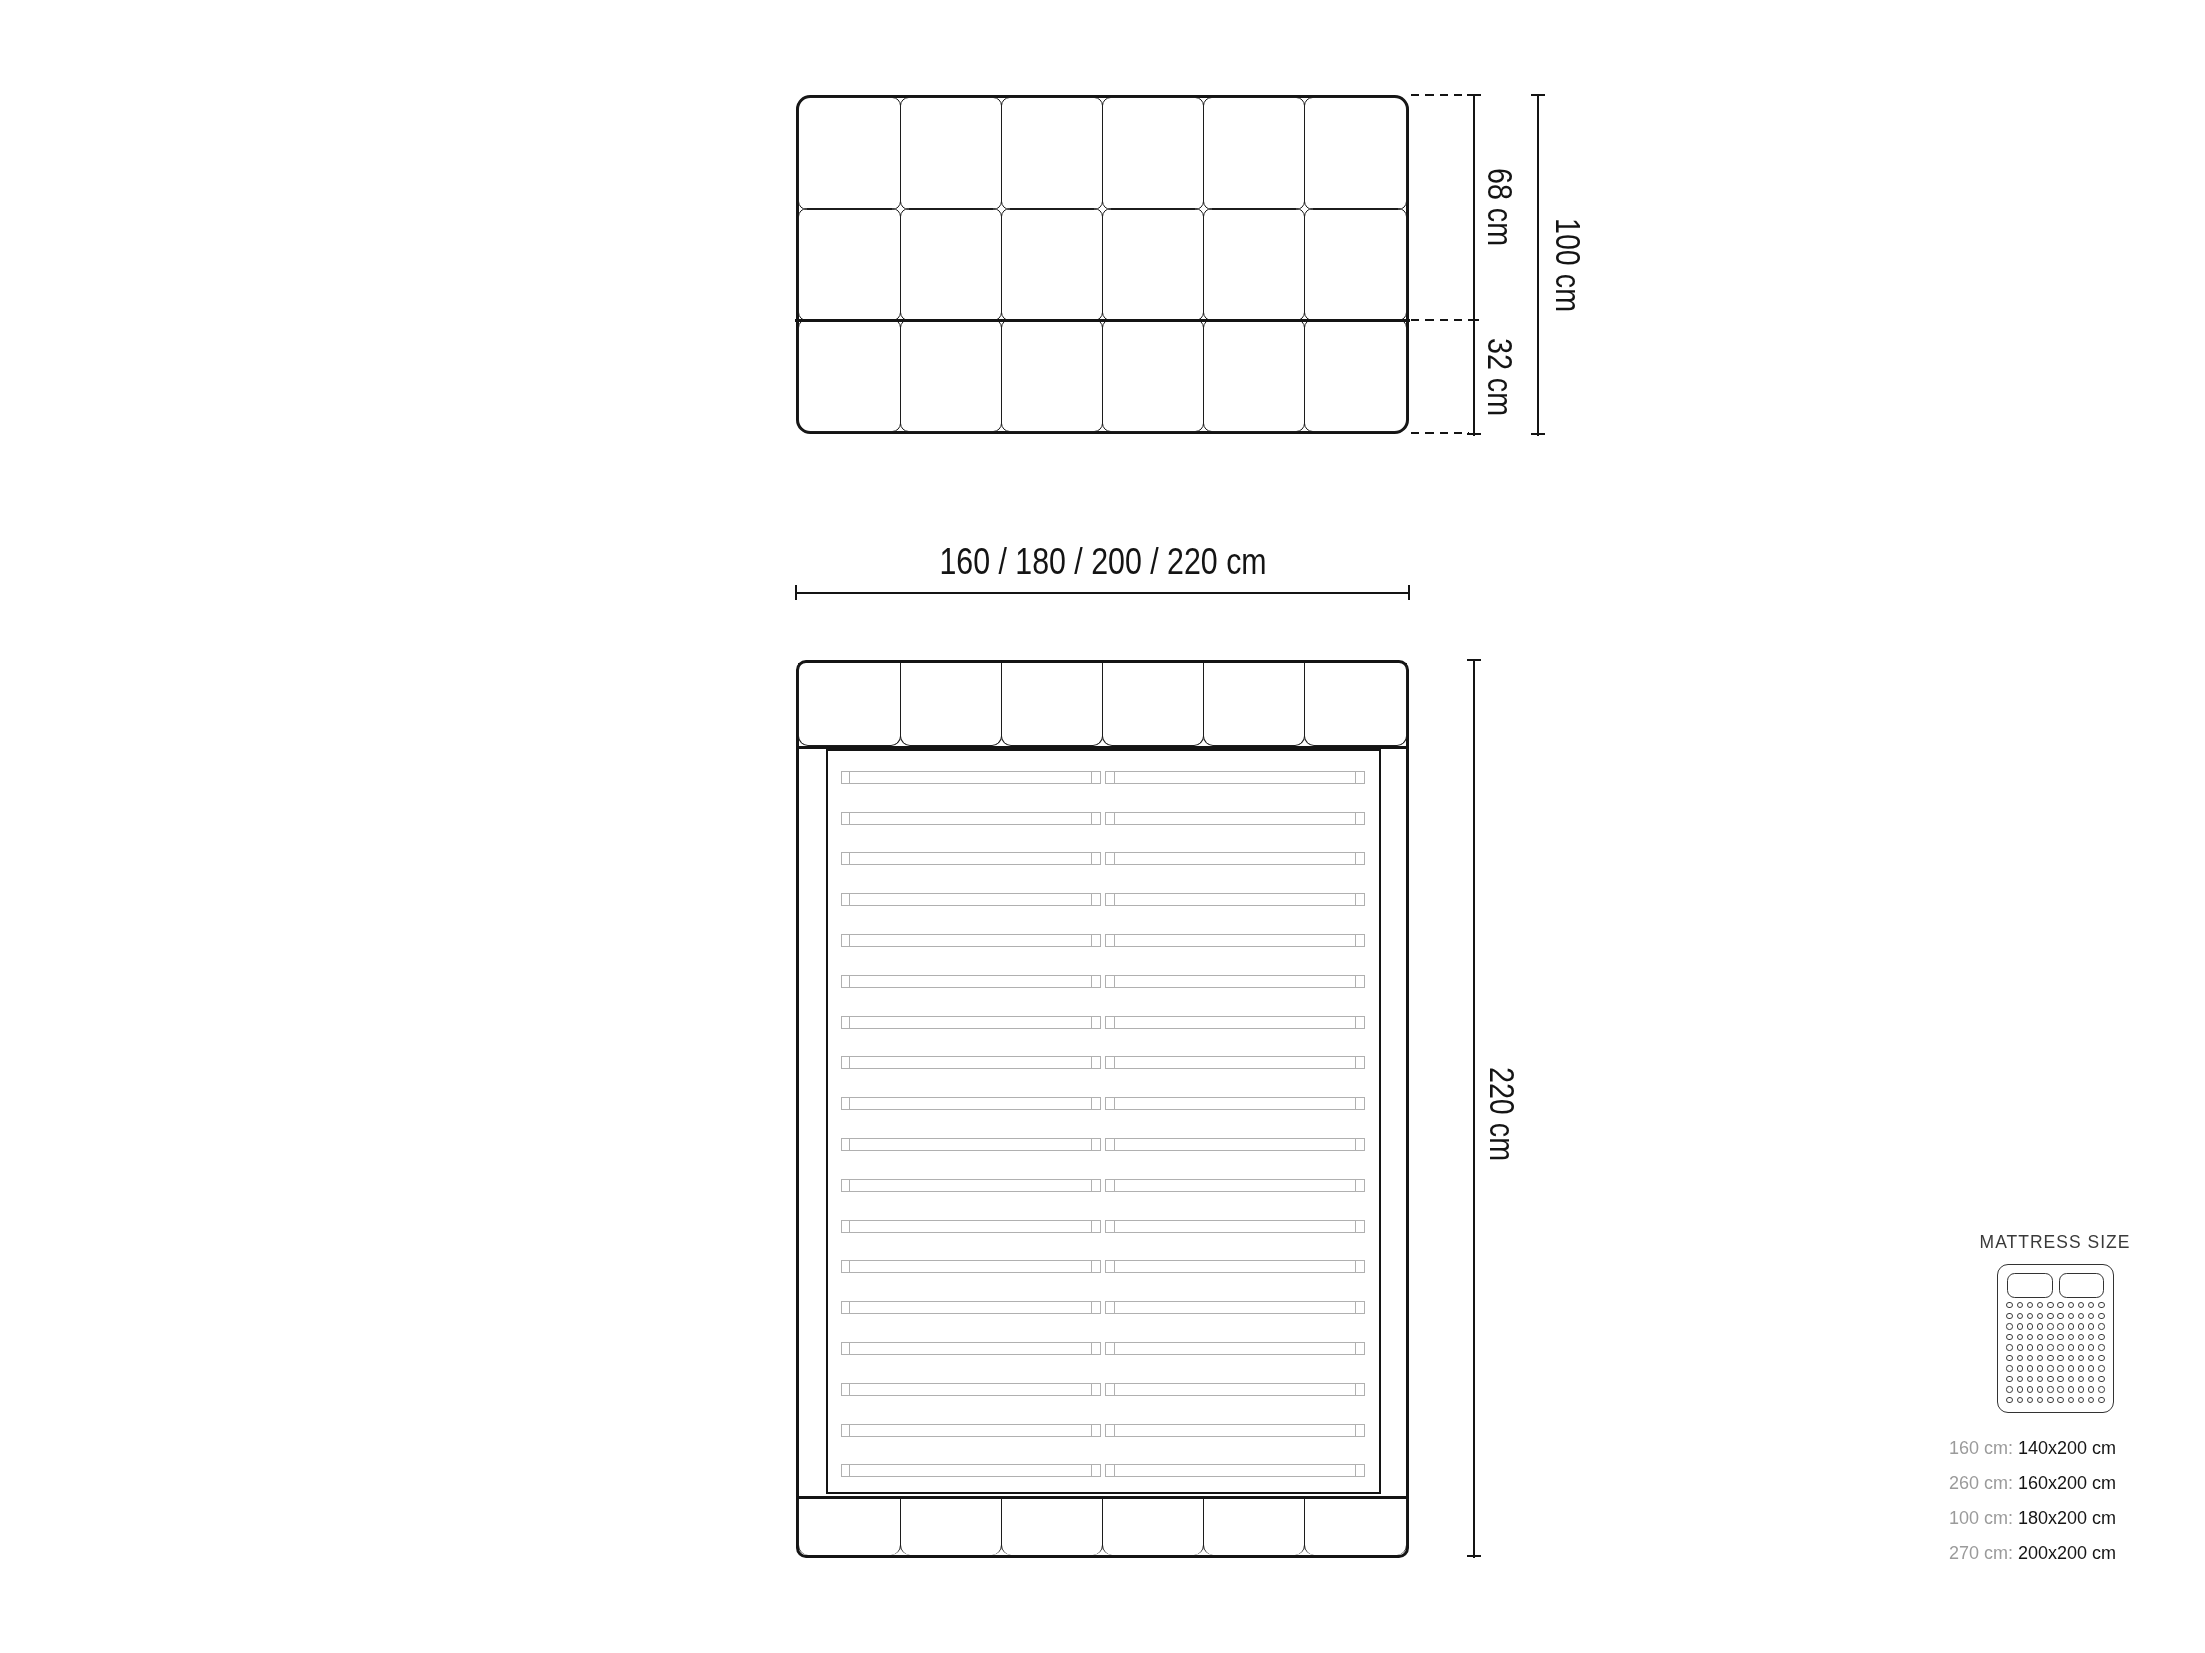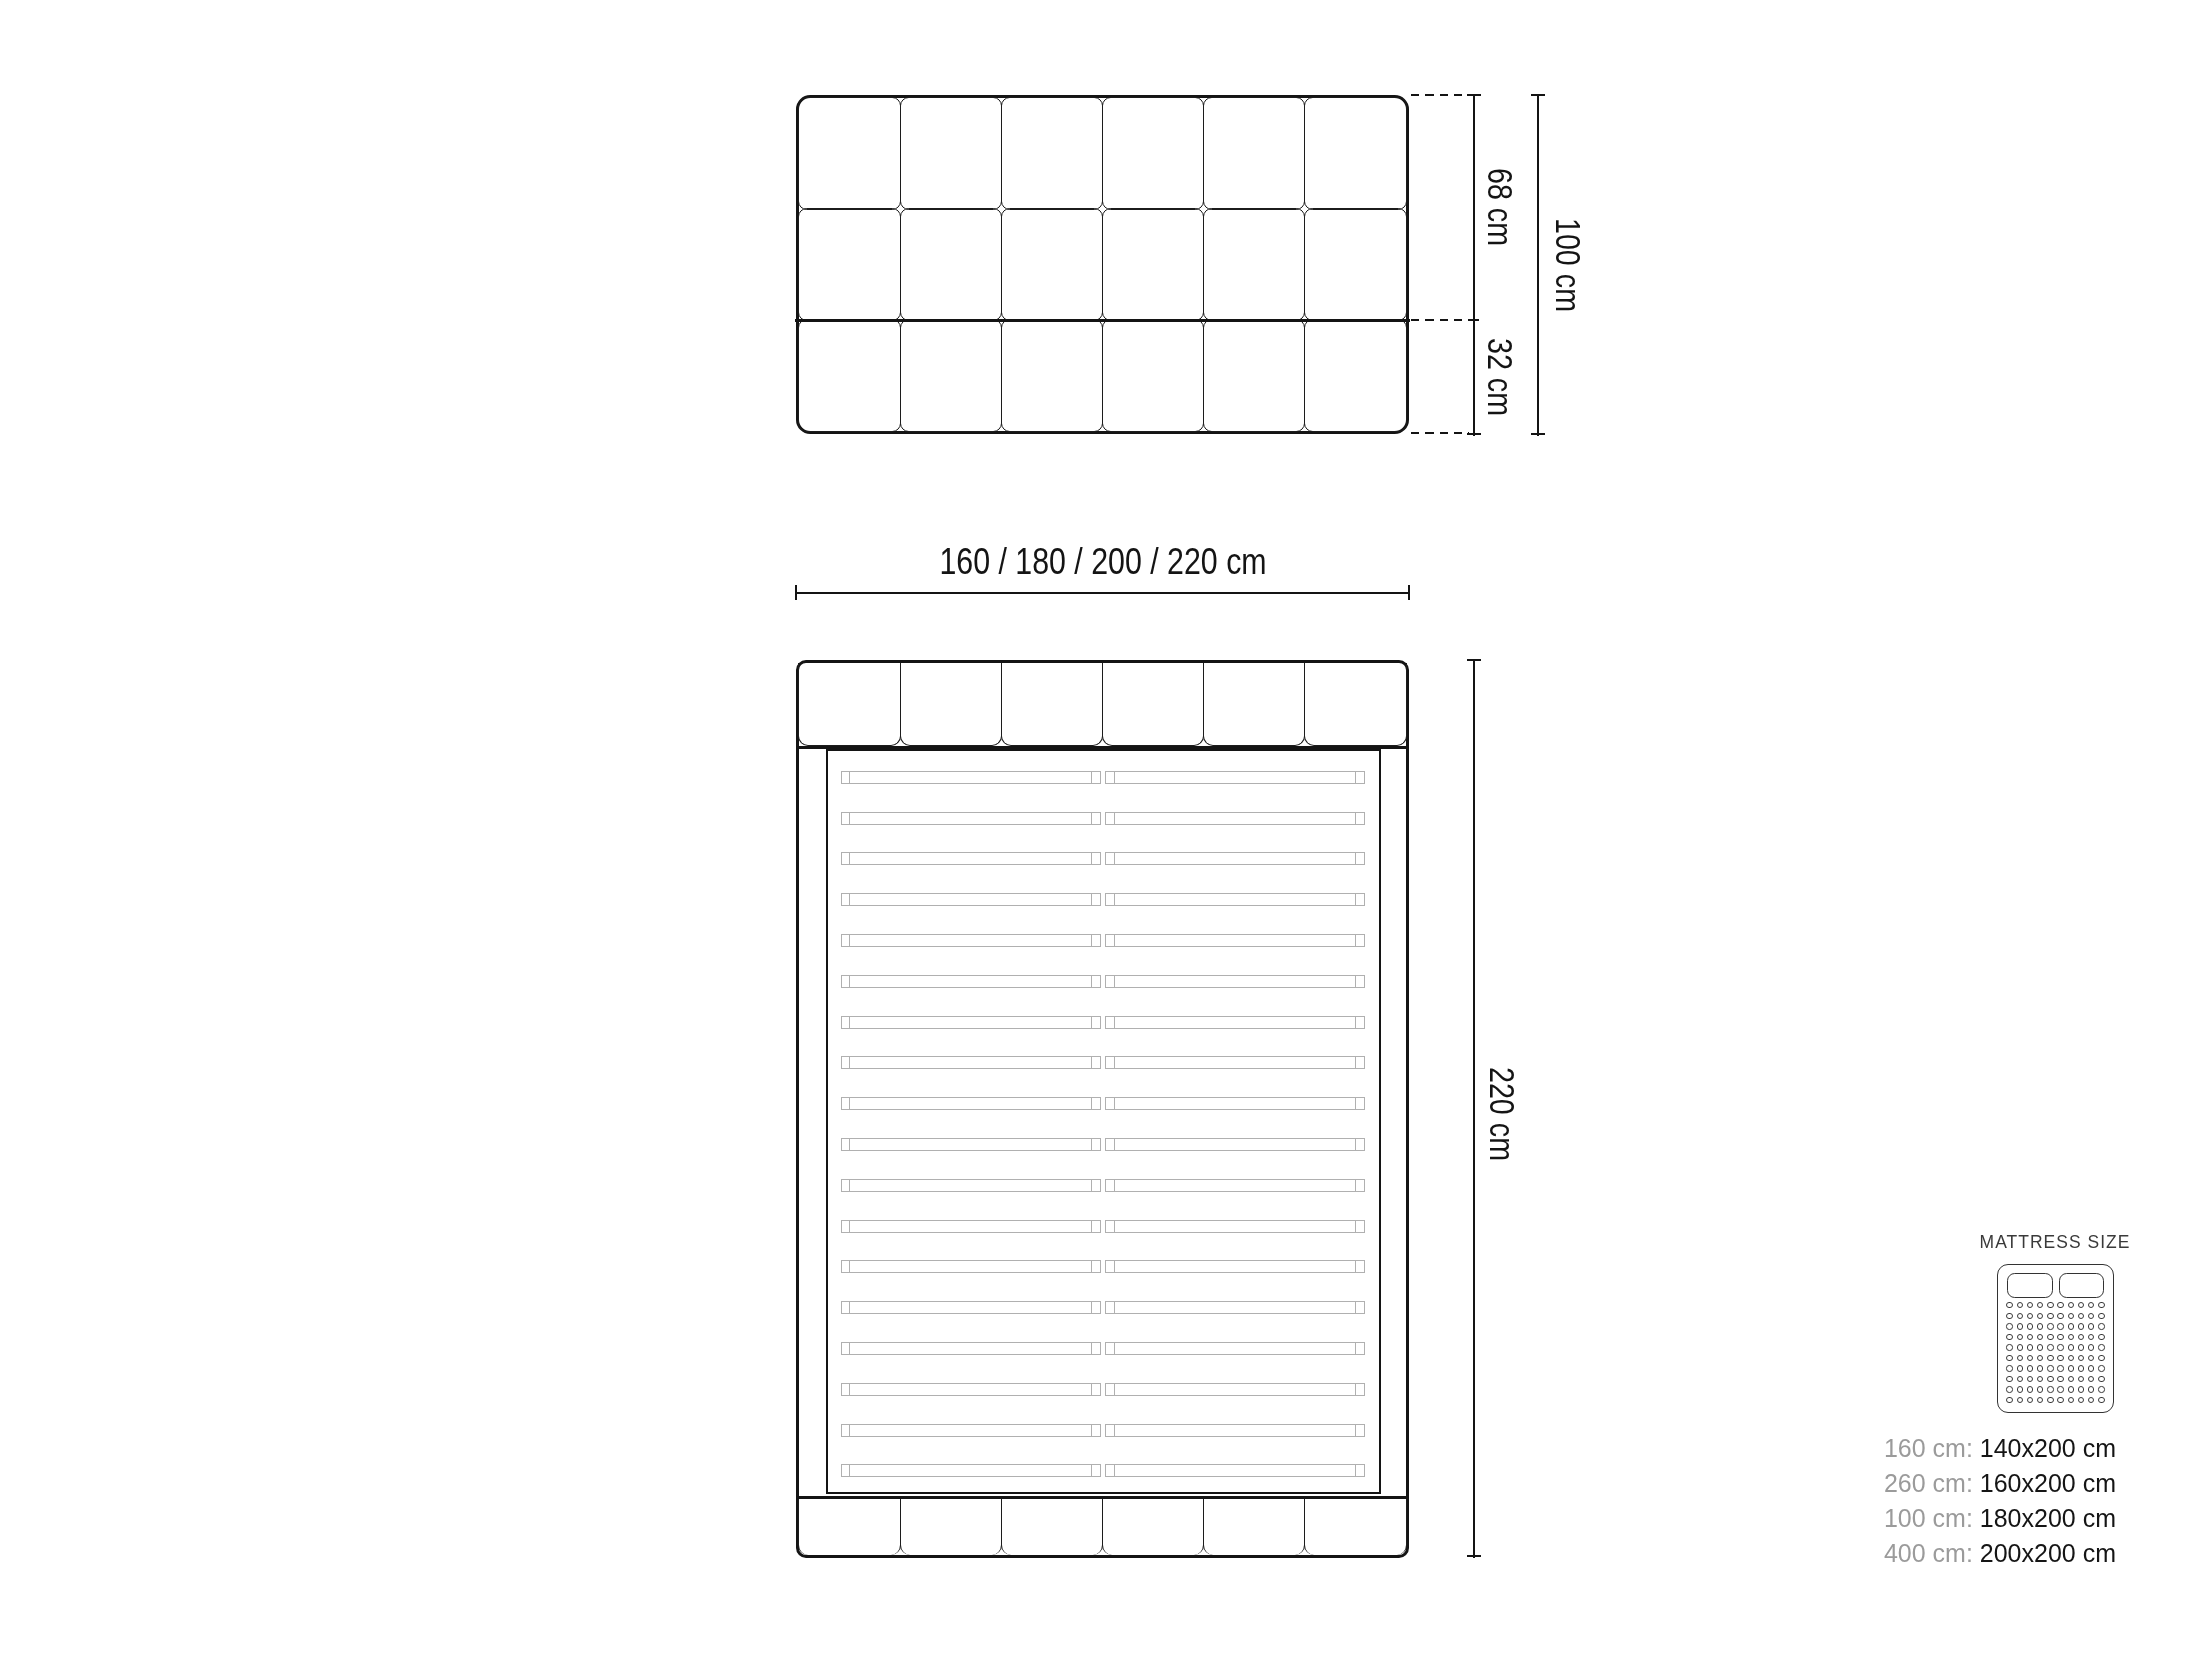--- a/index.html
+++ b/index.html
@@ -87,21 +87,21 @@
   .dots{
     position:absolute;left:6.6px;right:6.6px;top:35px;bottom:6.6px;
     display:grid;grid-template-columns:repeat(10,1fr);
   }
   .dot{
     width:4.4px;height:4.4px;border:1.1px solid #3a3a3a;border-radius:50%;
     place-self:center;box-sizing:content-box;
   }
   .lrows{
     position:absolute;right:89px;top:1431px;text-align:right;
-    font-size:25px;line-height:35px;white-space:nowrap;
+    font-size:18px;line-height:35px;white-space:nowrap;
   }
   .lpre{color:var(--muted);}
   .lval{color:#151515;}
 </style>
 </head>
 <body>
 
 <div id="stage">
 
   <div class="front">
@@ -353,17 +353,17 @@
         <div class="dot"></div>
         <div class="dot"></div>
         <div class="dot"></div>
         <div class="dot"></div>
       </div>
   </div>
   <div class="lrows">
       <div class="lrow"><span class="lpre">160 cm:</span><span class="lval"> 140x200 cm</span></div>
       <div class="lrow"><span class="lpre">260 cm:</span><span class="lval"> 160x200 cm</span></div>
       <div class="lrow"><span class="lpre">100 cm:</span><span class="lval"> 180x200 cm</span></div>
-      <div class="lrow"><span class="lpre">400 cm:</span><span class="lval"> 200x200 cm</span></div>
+      <div class="lrow"><span class="lpre">270 cm:</span><span class="lval"> 200x200 cm</span></div>
     </div>
 
 </div>
 
 
 </body></html>

